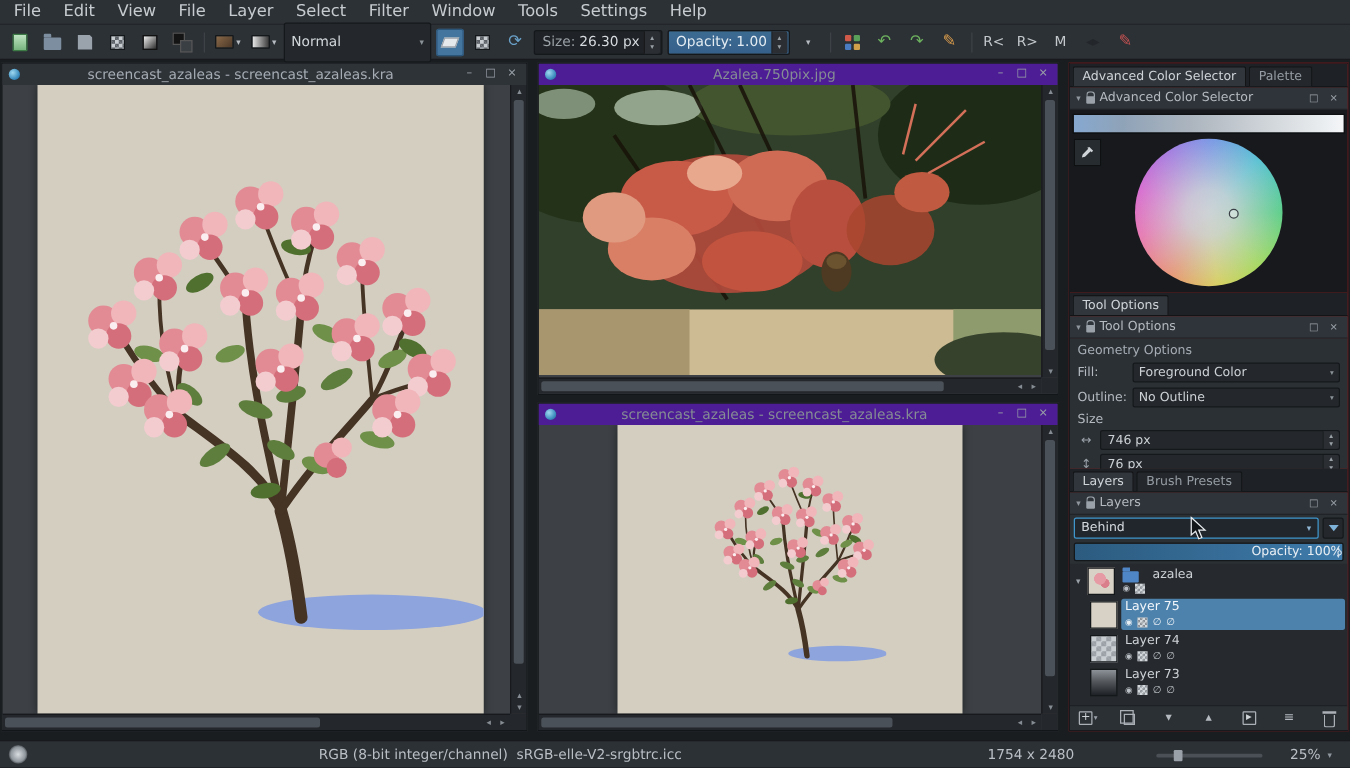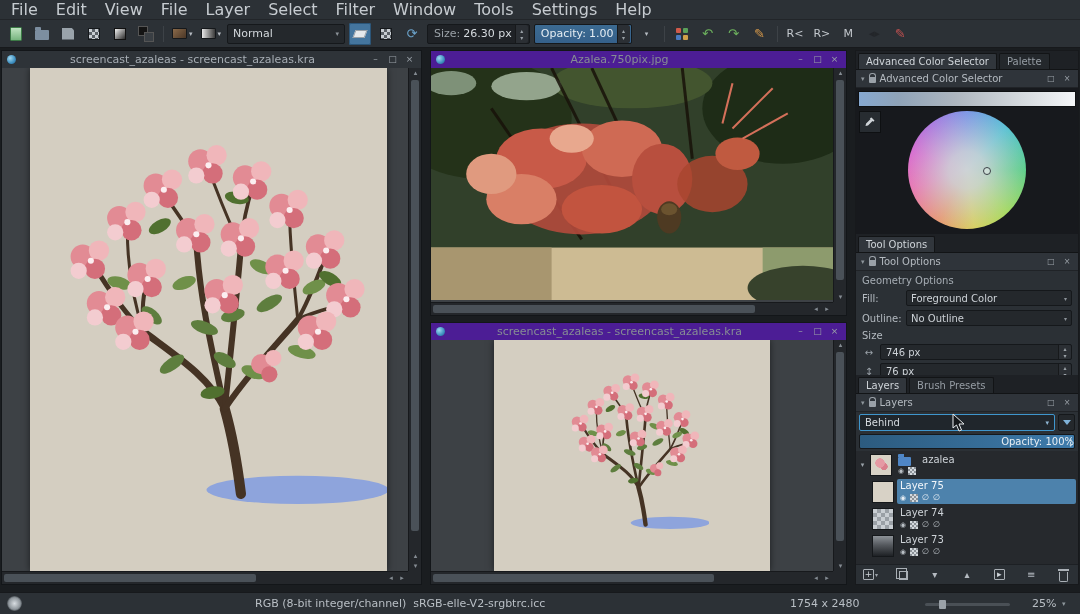--- a/index.html
+++ b/index.html
@@ -1,35 +1,35 @@
 <!DOCTYPE html>
 <html><head>
 <meta charset="utf-8">
 <style>
 *{margin:0;padding:0;box-sizing:border-box}
 html,body{width:1080px;height:614px}
 body{position:relative;background:#1a1d20;font-family:"DejaVu Sans","Liberation Sans",sans-serif;color:#c9ced3;overflow:hidden;font-size:12px}
 
 
 .menubar{position:absolute;left:0;top:0;right:0;height:20px;background:#2c3136;border-bottom:1px solid #222529;display:flex;align-items:center;padding-left:2px;z-index:5}
-.menu-item{padding:0 9px;line-height:19px;font-size:16px;color:#c6cbd0}
+.menu-item{padding:0 9px;line-height:19px;font-size:13px;color:#c6cbd0}
 
 
 .toolbar{position:absolute;left:0;top:20px;right:0;height:28px;background:#2c3136;border-bottom:1px solid #17191c;display:flex;align-items:center;gap:4px;padding:0 5px;z-index:5}
 .tbtn{height:22px;min-width:22px;padding:0 2px;display:inline-flex;align-items:center;justify-content:center;gap:2px;border-radius:2px;font-size:13px;color:#b6bcc2}
 .tbtn.toggled{background:#44759e;box-shadow:inset 0 0 0 1px #2b5578}
 .tsep{width:1px;height:16px;background:#3d4247;margin:0 2px}
 .tfield{height:20px;background:#1f2226;border:1px solid #15181b;border-radius:2px;display:flex;align-items:center;gap:3px;padding:0 1px 0 6px;font-size:11px}
 .tfield .lbl{color:#9aa1a7}
 .tfield .val{color:#d6dbdf}
 .tfield.blue{background:linear-gradient(180deg,#3c6b92,#35608a)}
 .tfield.blue .lbl,.tfield.blue .val{color:#e4ecf2}
 .spinner{display:flex;flex-direction:column;justify-content:center;width:13px;height:18px;background:#2b2f34;border-left:1px solid #17191b;border-radius:0 2px 2px 0}
 .spinner span{font-size:6px;line-height:7px;text-align:center;color:#9aa1a7}
-.combo{height:20px;background:#24282c;border:1px solid #15181b;border-radius:2px;display:flex;align-items:center;gap:4px;padding:0 5px;font-size:11px;color:#d2d7db}
+.combo{height:32px;background:#24282c;border:1px solid #15181b;border-radius:2px;display:flex;align-items:center;gap:4px;padding:0 5px;font-size:11px;color:#d2d7db}
 .combo .caret{font-size:7px;color:#8b9298;margin-left:auto}
 .blend-combo{width:118px}
 .glyph-green{color:#6db25e}
 .glyph-blue{color:#6aa1c8}
 .glyph-orange{color:#d89a4a}
 .glyph-red{color:#c05050}
 .glyph-dark{color:#23262a}
 .tlabel{font-size:11px;color:#c3c8cd;padding:0 3px}
 
 

